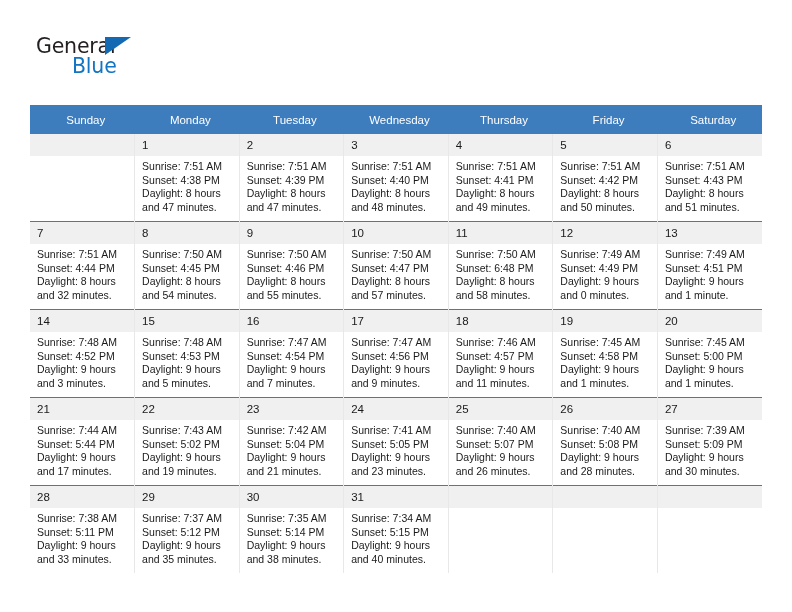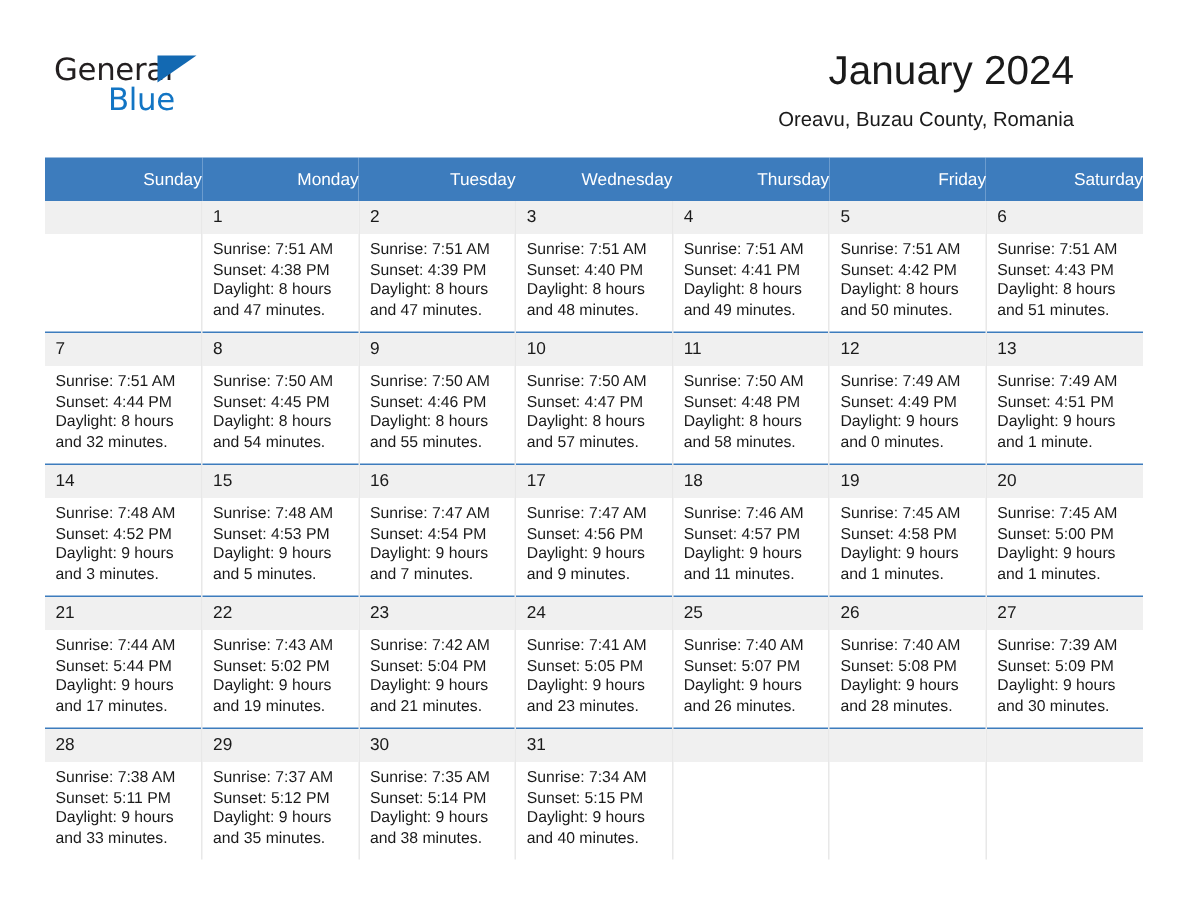--- a/index.html
+++ b/index.html
@@ -95,21 +95,21 @@
     top: 105px;
     width: 732px;
     border-collapse: collapse;
     table-layout: fixed;
   }
   .calendar th {
     background: #3d7cbd;
     color: #ffffff;
     font-size: 11.5px;
     font-weight: normal;
-    text-align: right;
+    text-align: center;
     padding: 5px 0 5px 7px;
     height: 19px;
     vertical-align: middle;
     border: none;
     margin-top: 32px;
   }
   .calendar td {
     width: 104.57px;
     height: 87px;
     vertical-align: top;
@@ -154,24 +154,20 @@
 <div class="page">
 
   <div class="header">
 
     <div class="logo">
       <span class="logo-general">General</span>
       <span class="logo-triangle"></span>
       <span class="logo-blue">Blue</span>
     </div>
 
-    <div class="title-block">
-      <div class="cal-title">January 2024</div>
-      <div class="cal-subtitle">Oreavu, Buzau County, Romania</div>
-    </div>
 
   </div>
 
   <table class="calendar">
     <thead>
       <tr>
         <th>Sunday</th>
         <th>Monday</th>
         <th>Tuesday</th>
         <th>Wednesday</th>
@@ -274,21 +270,21 @@
               <div>Sunrise: 7:50 AM</div>
               <div>Sunset: 4:47 PM</div>
               <div>Daylight: 8 hours</div>
               <div>and 57 minutes.</div>
             </div>
           </td>
           <td>
             <span class="daynum">11</span>
             <div class="cellbody">
               <div>Sunrise: 7:50 AM</div>
-              <div>Sunset: 4:48 PM</div>
+              <div>Sunset: 6:48 PM</div>
               <div>Daylight: 8 hours</div>
               <div>and 58 minutes.</div>
             </div>
           </td>
           <td>
             <span class="daynum">12</span>
             <div class="cellbody">
               <div>Sunrise: 7:49 AM</div>
               <div>Sunset: 4:49 PM</div>
               <div>Daylight: 9 hours</div>

